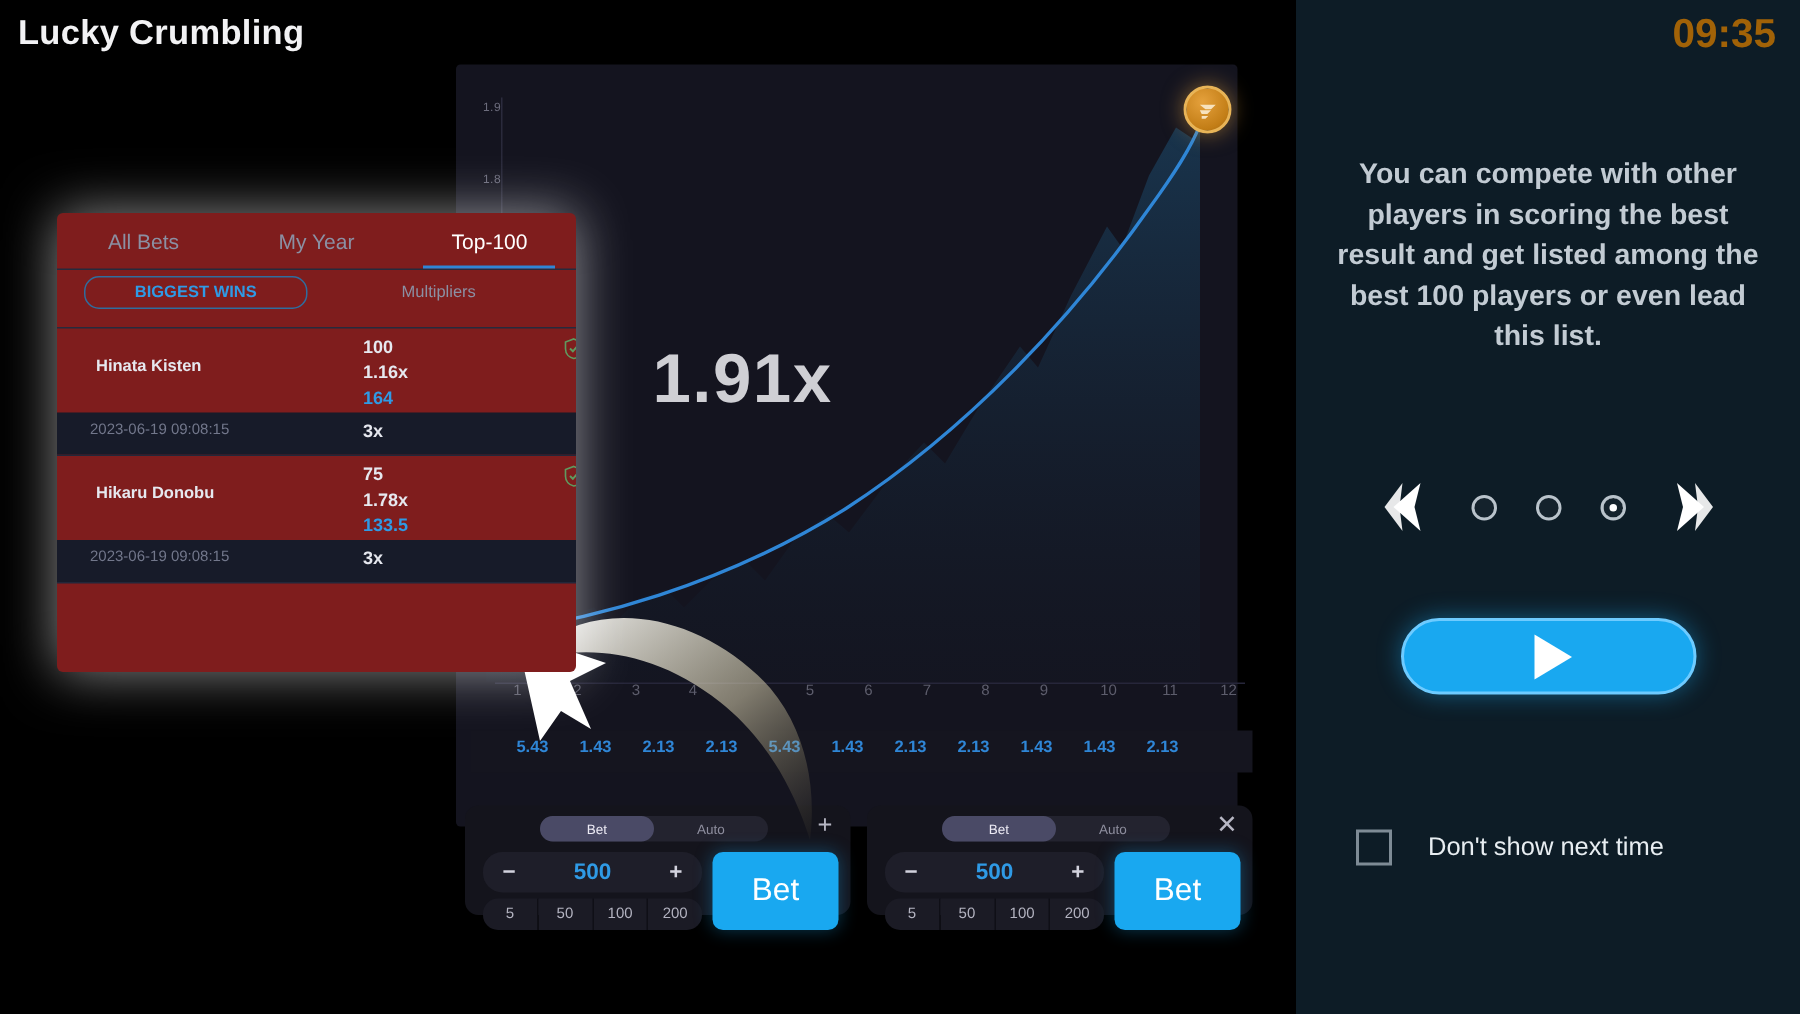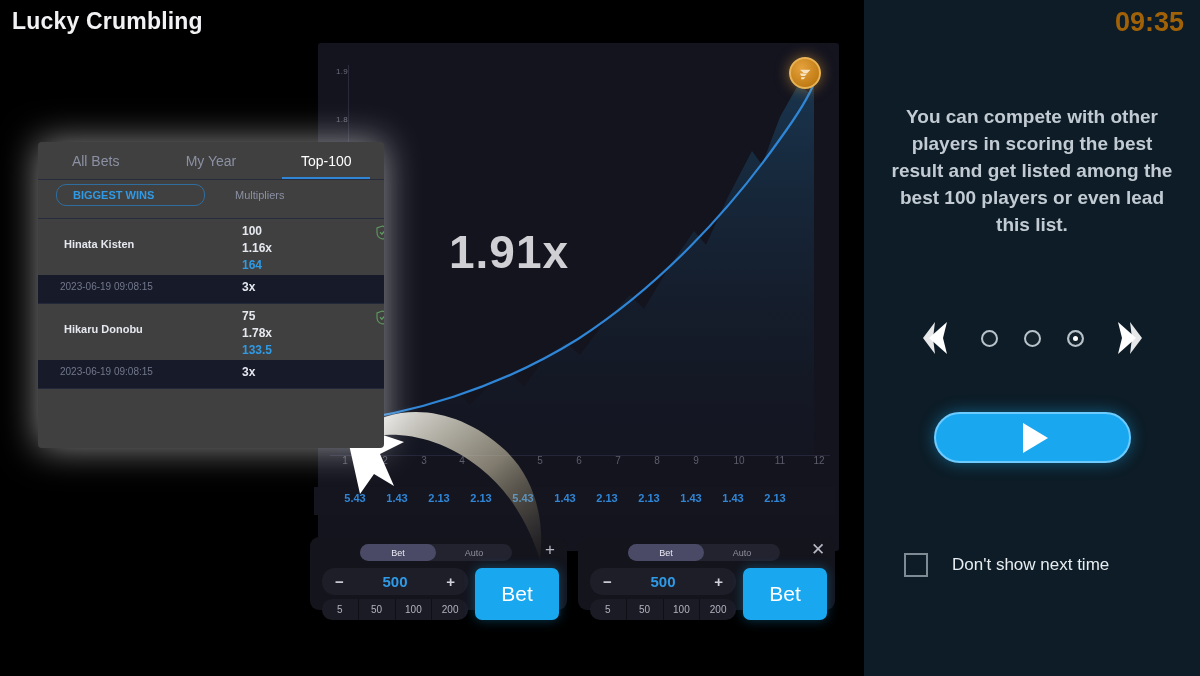--- a/index.html
+++ b/index.html
@@ -15,21 +15,21 @@
   .game-area { position: absolute; left: 0; top: 0; width: 864px; height: 676px; background: #000; }
 
   .game-title {
     position: absolute; left: 12px; top: 8px;
     font-size: 23px; font-weight: bold; color: #f2f2f4;
     letter-spacing: .2px;
   }
 
   
   .chart-panel {
-    position: absolute; left: 318px; top: 43px;
+    position: absolute; left: 304px; top: 43px;
     width: 521px; height: 508px;
     background: #14141f;
     border-radius: 3px;
     overflow: hidden;
   }
   .chart-plot { position: absolute; inset: 0 0 60px 0; }
   .y-axis { position: absolute; left: 18px; top: 0; width: 34px; height: 412px; }
   .y-tick {
     position: absolute; left: 0; font-size: 8px; color: #6d6d7d;
     letter-spacing: .3px;
@@ -136,41 +136,41 @@
 
   
   .top100-wrap {
     position: absolute; left: 38px; top: 142px;
     width: 346px; height: 306px;
     z-index: 20;
     filter: drop-shadow(0 0 18px rgba(255,255,255,.55));
   }
   .top100-panel {
     position: absolute; inset: 0;
-    background: #404040;
+    background: #7f1d1d;
     border-radius: 4px;
     overflow: hidden;
   }
   .tabs-row {
     display: flex; height: 38px; align-items: center;
     border-bottom: 1px solid #262b3d;
   }
   .tab {
     flex: 1; text-align: center; font-size: 14px; color: #8b90a3;
     position: relative; height: 100%;
     display: flex; align-items: center; justify-content: center;
   }
   .tab.active { color: #ffffff; font-weight: normal; }
   .tab.active::after {
     content: ""; position: absolute; left: 12%; right: 12%; bottom: 0;
     height: 2px; background: #2f86d6;
   }
   .subtabs-row { display: flex; height: 30px; align-items: center; padding: 0 18px; gap: 14px; }
   .pill {
-    flex: 1; font-size: 11px; color: #8b90a3;
+    flex: 1; text-align: center; font-size: 11px; color: #8b90a3;
     padding: 4px 16px; border-radius: 10px;
   }
   .pill.active { color: #2f9ae5; border: 1px solid #2f6d9e; font-weight: bold; }
   .period-row {
     display: flex; height: 22px; margin: 2px 16px 0 16px;
     background: #20253a; border-radius: 11px; overflow: hidden;
   }
   .period {
     flex: 1; display: flex; align-items: center; justify-content: center;
     font-size: 11px; color: #7b8096; border-radius: 11px;

